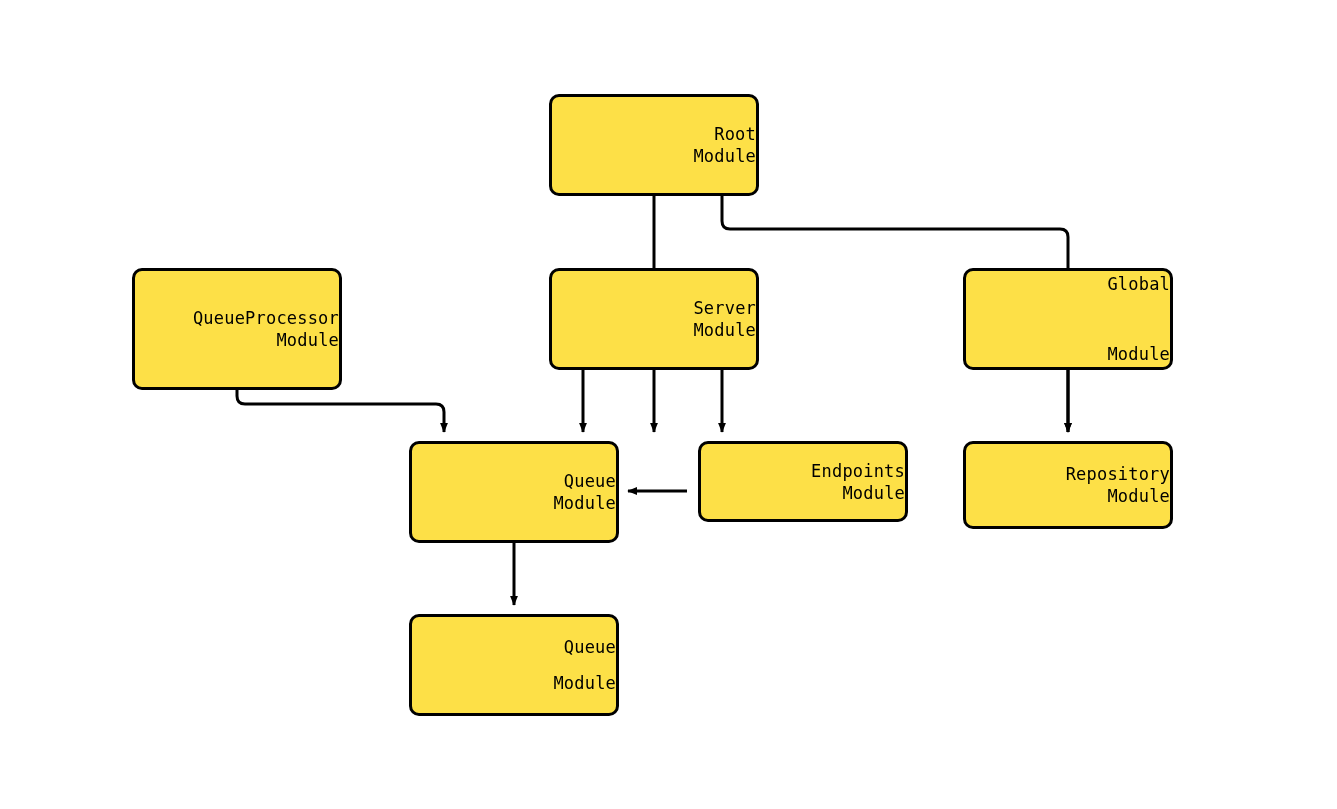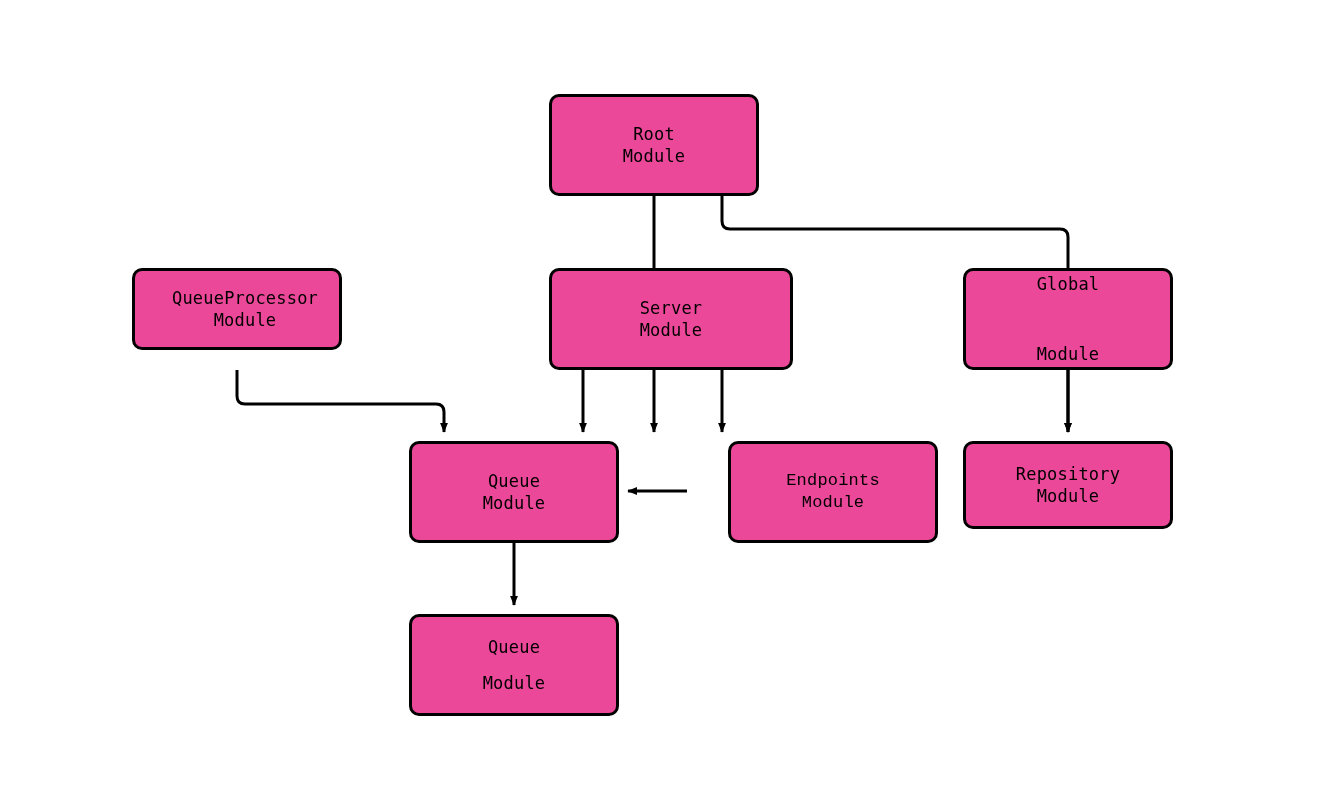--- a/index.html
+++ b/index.html
@@ -19,24 +19,24 @@
     left: 0;
     top: 0;
     width: 1337px;
     height: 809px;
   }
   .node {
     position: absolute;
     box-sizing: border-box;
     border: 3px solid #000000;
     border-radius: 10px;
-    background: #ec4899;
+    background: #fde047;
     display: flex;
     flex-direction: column;
-    align-items: center;
+    align-items: flex-end;
     justify-content: center;
     font-family: "DejaVu Sans Mono", "Liberation Mono", monospace;
     font-size: 17px;
     line-height: 22px;
     color: #000000;
     letter-spacing: 0.2px;
     text-align: center;
     z-index: 2;
   }
   .node .ln {
@@ -73,41 +73,41 @@
 
       <path d="M514,543 L514,605" marker-end="url(#arrowhead)"></path>
     </g>
   </svg>
 
   <div class="node" style="left:549px; top:94px; width:210px; height:102px;">
     <span class="ln">Root</span>
     <span class="ln">Module</span>
   </div>
 
-  <div class="node" style="left:132px; top:268px; width:210px; height:82px;padding-left:16px;">
+  <div class="node" style="left:132px; top:268px; width:210px; height:122px;padding-left:16px;">
     <span class="ln">QueueProcessor</span>
     <span class="ln">Module</span>
   </div>
 
-  <div class="node" style="left:549px; top:268px; width:244px; height:102px;">
+  <div class="node" style="left:549px; top:268px; width:210px; height:102px;">
     <span class="ln">Server</span>
     <span class="ln">Module</span>
   </div>
 
   <div class="node" style="left:963px; top:268px; width:210px; height:102px;gap:48px;">
     <span class="ln">Global</span>
     <span class="ln">Module</span>
   </div>
 
   <div class="node" style="left:409px; top:441px; width:210px; height:102px;">
     <span class="ln">Queue</span>
     <span class="ln">Module</span>
   </div>
 
-  <div class="node" style="left:728px; top:441px; width:210px; height:102px;font-family:Liberation Mono, monospace;">
+  <div class="node" style="left:698px; top:441px; width:210px; height:81px;">
     <span class="ln">Endpoints</span>
     <span class="ln">Module</span>
   </div>
 
   <div class="node" style="left:963px; top:441px; width:210px; height:88px;">
     <span class="ln">Repository</span>
     <span class="ln">Module</span>
   </div>
 
   <div class="node" style="left:409px; top:614px; width:210px; height:102px;gap:14px;">

